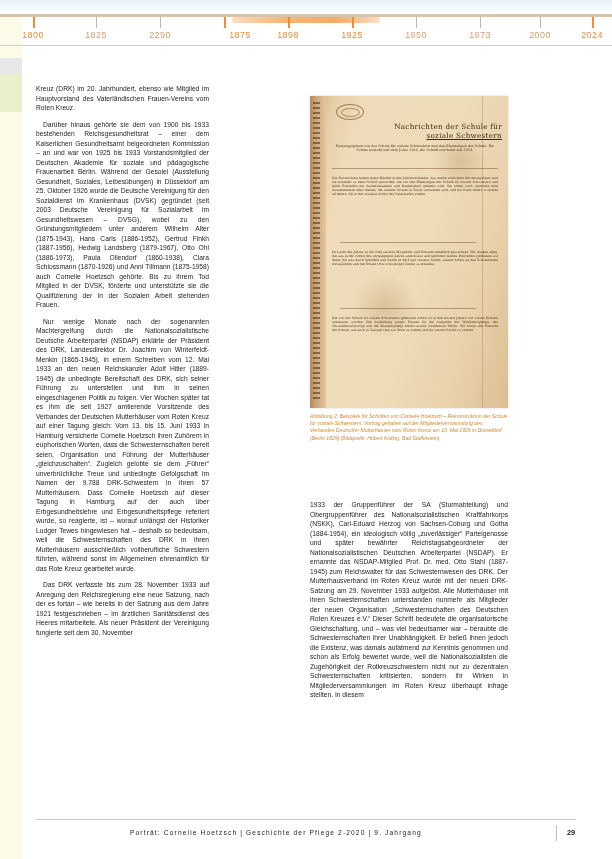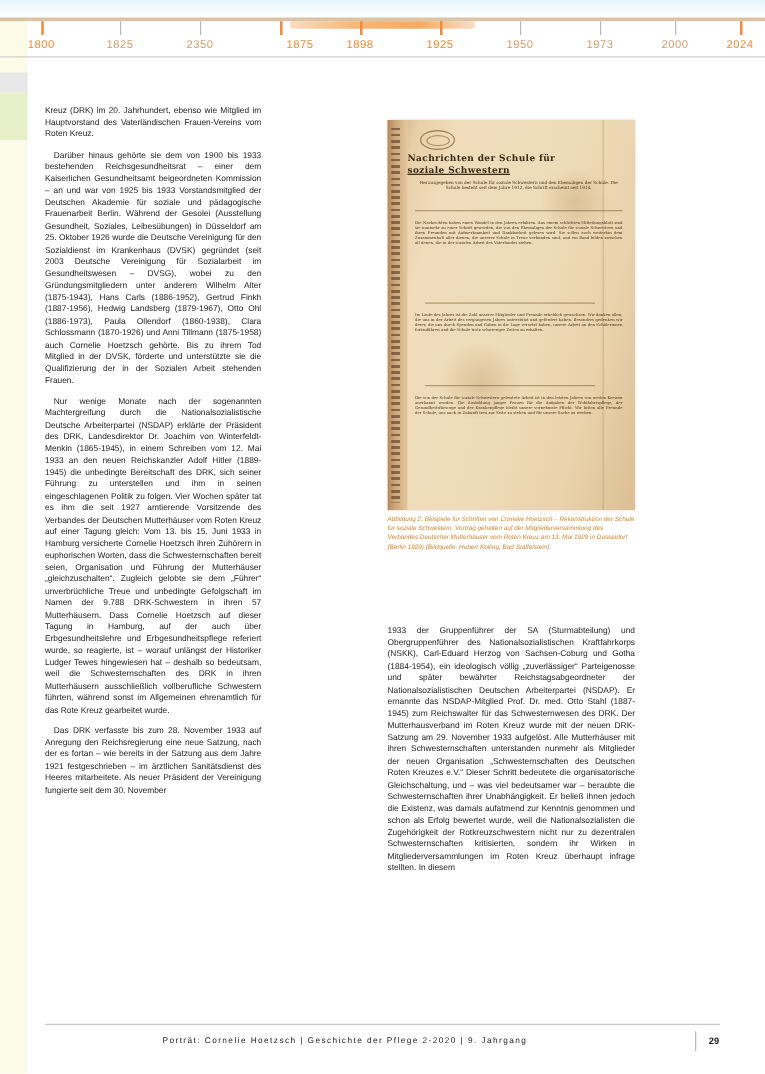--- a/index.html
+++ b/index.html
@@ -181,23 +181,23 @@
     left: 4px; top: 3px;
     width: 17px; height: 7px;
     border: 1px solid rgba(120,88,48,.55);
     border-radius: 50%;
   }
   .doc-title {
     position: absolute;
     left: 16px;
     right: 6px;
     top: 26px;
-    text-align: left;
+    text-align: right;
     font-family: "DejaVu Serif", serif;
-    font-weight: bold;
+    font-weight: normal;
     font-size: 7.2px;
     line-height: 9px;
     color: #3a2a14;
     letter-spacing: .3px;
   }
   .doc-subtitle {
     position: absolute;
     left: 20px;
     right: 8px;
     top: 48px;
@@ -299,21 +299,21 @@
   <div class="timeline-sky"></div>
   <div class="timeline-rule"></div>
   <div class="timeline-highlight"></div>
   <div class="timeline-baseline"></div>
   <div id="timeline-ticks">
       <div class="tick accent" style="left: 33px;"></div>
       <div class="tick-label accent" style="left: 33px;">1800</div>
       <div class="tick" style="left: 96px;"></div>
       <div class="tick-label" style="left: 96px;">1825</div>
       <div class="tick" style="left: 160px;"></div>
-      <div class="tick-label" style="left: 160px;">2350</div>
+      <div class="tick-label" style="left: 160px;">2290</div>
       <div class="tick accent" style="left: 224px;"></div>
       <div class="tick-label accent" style="left: 240px;">1875</div>
       <div class="tick accent" style="left: 288px;"></div>
       <div class="tick-label accent" style="left: 288px;">1898</div>
       <div class="tick accent" style="left: 352px;"></div>
       <div class="tick-label accent" style="left: 352px;">1925</div>
       <div class="tick" style="left: 416px;"></div>
       <div class="tick-label" style="left: 416px;">1950</div>
       <div class="tick" style="left: 480px;"></div>
       <div class="tick-label" style="left: 480px;">1973</div>

